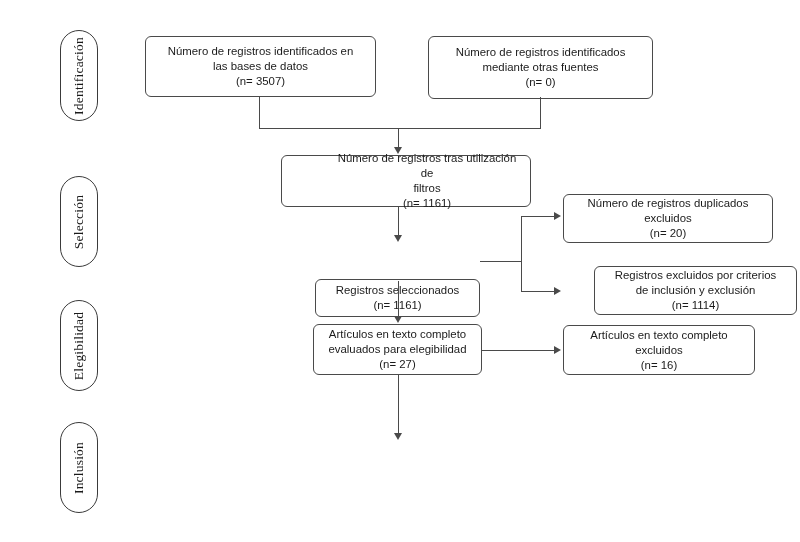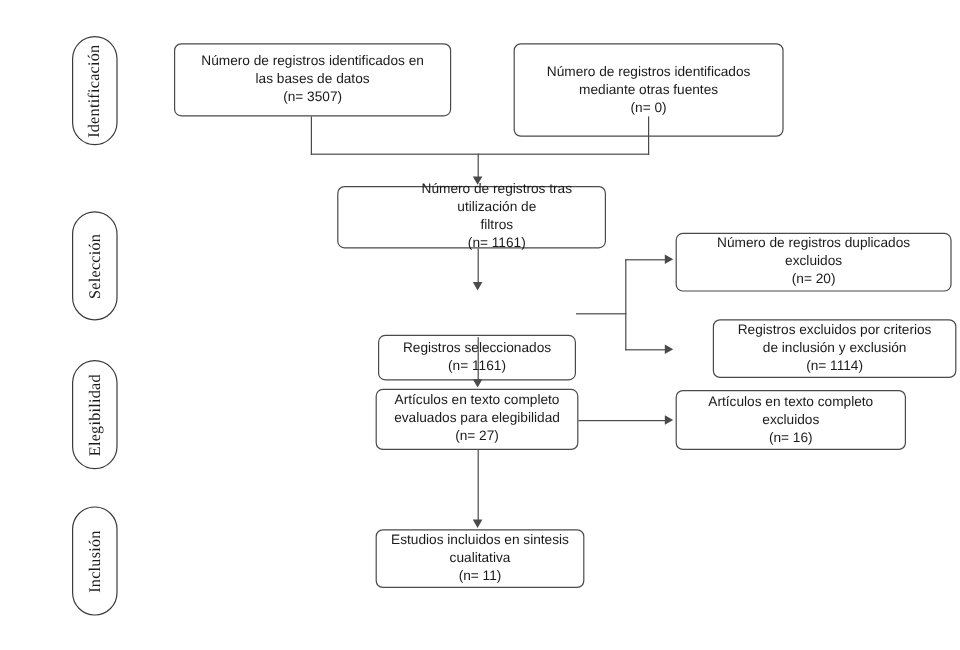--- a/index.html
+++ b/index.html
@@ -102,54 +102,54 @@
   <div class="stage-pill" style="left:60px; top:422px; width:38px; height:91px;">
     <span class="stage-text">Inclusión</span>
   </div>
 
   <div class="flow-box" style="left:145px; top:36px; width:231px; height:61px;">
     <span class="box-text">Número de registros identificados en
 las bases de datos
 (n= 3507)</span>
   </div>
 
-  <div class="flow-box" style="left:428px; top:36px; width:225px; height:78px;">
+  <div class="flow-box" style="left:428px; top:36px; width:225px; height:63px;">
     <span class="box-text">Número de registros identificados
 mediante otras fuentes
 (n= 0)</span>
   </div>
 
   <div class="conn conn-v" style="left:259px; top:97px; height:32px;"></div>
   <div class="conn conn-v" style="left:540px; top:97px; height:32px;"></div>
   <div class="conn conn-h" style="left:259px; top:128px; width:282px;"></div>
   <div class="conn conn-v" style="left:398px; top:128px; height:20px;"></div>
   <div class="arrow-down" style="left:394px; top:147px;"></div>
 
-  <div class="flow-box" style="left:281px; top:155px; width:224px; height:52px;padding-left:48px;">
+  <div class="flow-box" style="left:281px; top:155px; width:250px; height:52px;padding-left:48px;">
     <span class="box-text">Número de registros tras utilización de
 filtros
 (n= 1161)</span>
   </div>
 
   <div class="conn conn-v" style="left:398px; top:207px; height:29px;"></div>
   <div class="arrow-down" style="left:394px; top:235px;"></div>
 
   <div class="flow-box" style="left:315px; top:243px; width:165px; height:38px;margin-top:36px;">
     <span class="box-text">Registros seleccionados
 (n= 1161)</span>
   </div>
 
   <div class="conn conn-h" style="left:480px; top:261px; width:42px;"></div>
   <div class="conn conn-v" style="left:521px; top:216px; height:76px;"></div>
   <div class="conn conn-h" style="left:521px; top:216px; width:34px;"></div>
   <div class="conn conn-h" style="left:521px; top:291px; width:34px;"></div>
   <div class="arrow-right" style="left:554px; top:212px;"></div>
   <div class="arrow-right" style="left:554px; top:287px;"></div>
 
-  <div class="flow-box" style="left:563px; top:194px; width:230px; height:49px;">
+  <div class="flow-box" style="left:563px; top:194px; width:210px; height:49px;">
     <span class="box-text">Número de registros  duplicados
 excluidos
 (n= 20)</span>
   </div>
 
   <div class="flow-box" style="left:594px; top:266px; width:203px; height:49px;">
     <span class="box-text">Registros excluidos por criterios
 de inclusión y exclusión
 (n= 1114)</span>
   </div>
@@ -168,19 +168,14 @@
 
   <div class="flow-box" style="left:563px; top:325px; width:192px; height:50px;">
     <span class="box-text">Artículos en texto completo
 excluidos
 (n= 16)</span>
   </div>
 
   <div class="conn conn-v" style="left:398px; top:375px; height:59px;"></div>
   <div class="arrow-down" style="left:394px; top:433px;"></div>
 
-  <div class="flow-box" style="left:313px; top:441px; width:174px; height:49px;">
-    <span class="box-text">Estudios incluidos en sintesis
-cualitativa
-(n= 11)</span>
-  </div>
 
 </div>
 
 </body></html>

